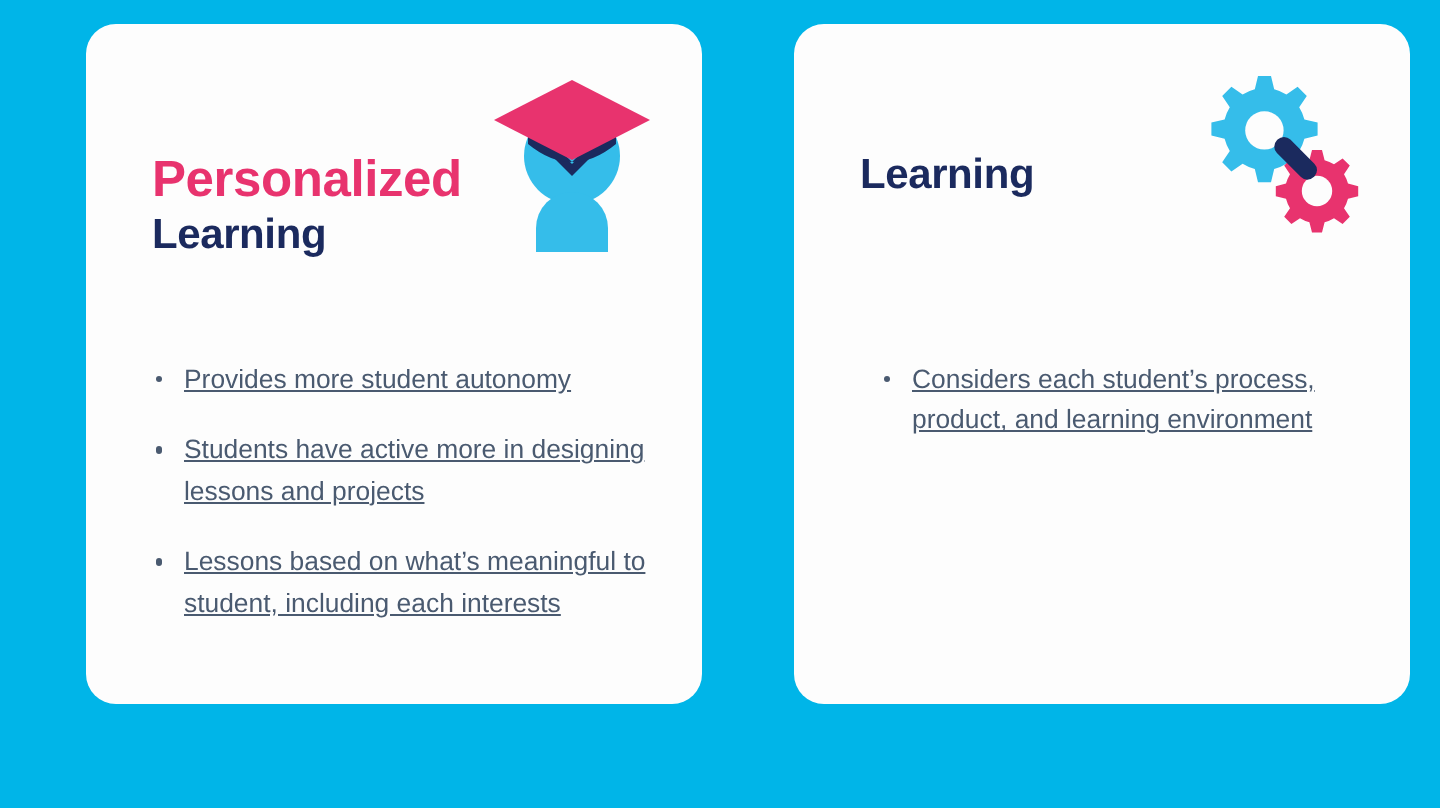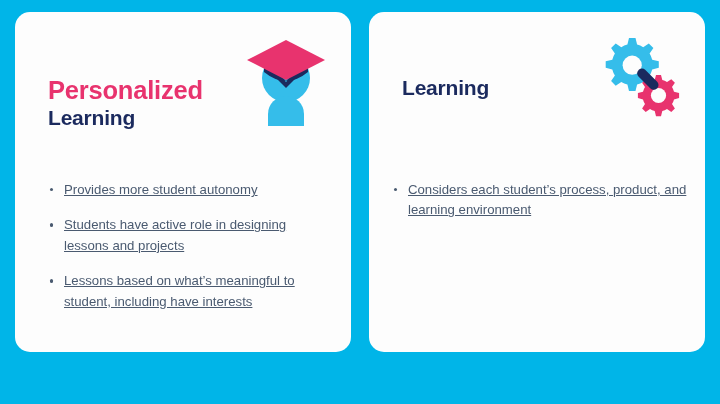--- a/index.html
+++ b/index.html
@@ -35,20 +35,21 @@
     gap: 18px;
   }
 
   .card {
     position: relative;
     flex: 1 1 0;
     background: #fdfdfd;
     border-radius: 15px;
     padding: 0;
     overflow: hidden;
+    margin-left: 28px;
   }
 
   
   .card-icon {
     position: absolute;
     top: 22px;
     right: 22px;
     width: 86px;
     height: 92px;
   }
@@ -98,21 +99,21 @@
     content: "";
     position: absolute;
     left: 1px;
     top: 8px;
     width: 3.4px;
     height: 3.4px;
     border-radius: 50%;
     background: #4a5a70;
   }
 
-  .card-right .bullet-list { left: 24px; right: 14px; }
+  .card-right .bullet-list { left: 44px; right: 14px; }
   .card-right .bullet-item { margin-bottom: 16px; }
 
   
   .footer-logo {
     position: absolute;
     left: 0;
     right: 0;
     top: 364px;
     height: 26px;
     display: flex;
@@ -151,22 +152,22 @@
         </svg>
       </div>
 
       <div class="card-heading">
         <span class="heading-line1">Personalized</span>
         <span class="heading-line2">Learning</span>
       </div>
 
       <ul class="bullet-list">
         <li class="bullet-item">Provides more student autonomy</li>
-        <li class="bullet-item">Students have active role in designing lessons and projects</li>
-        <li class="bullet-item">Lessons based on what’s meaningful to student, including have interests</li>
+        <li class="bullet-item">Students have active more in designing lessons and projects</li>
+        <li class="bullet-item">Lessons based on what’s meaningful to student, including each interests</li>
       </ul>
     </div>
 
     <div class="card card-right">
 
       <div class="card-icon">
         <svg viewBox="0 0 86 92" xmlns="http://www.w3.org/2000/svg">
 
           <g fill="#35bdea">
             <path d="M32 4

